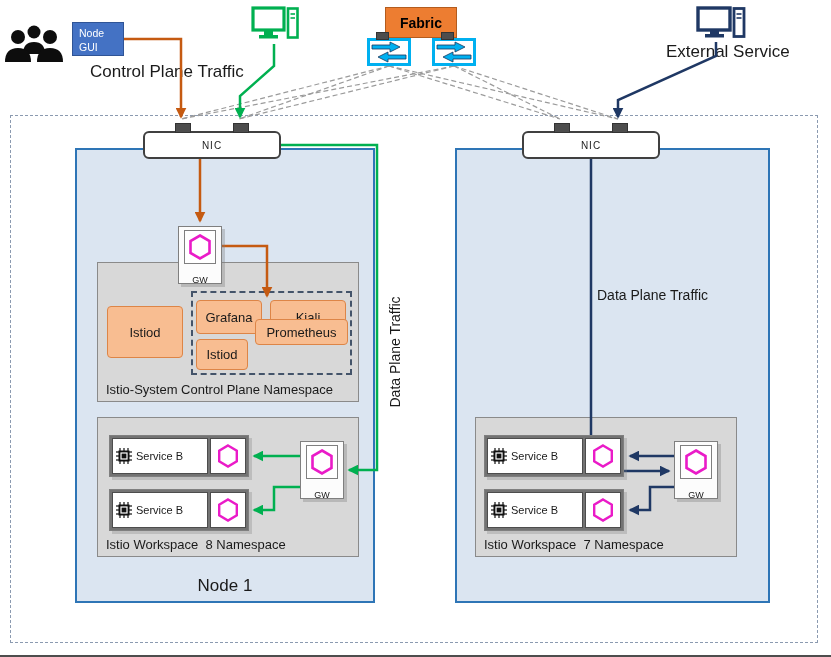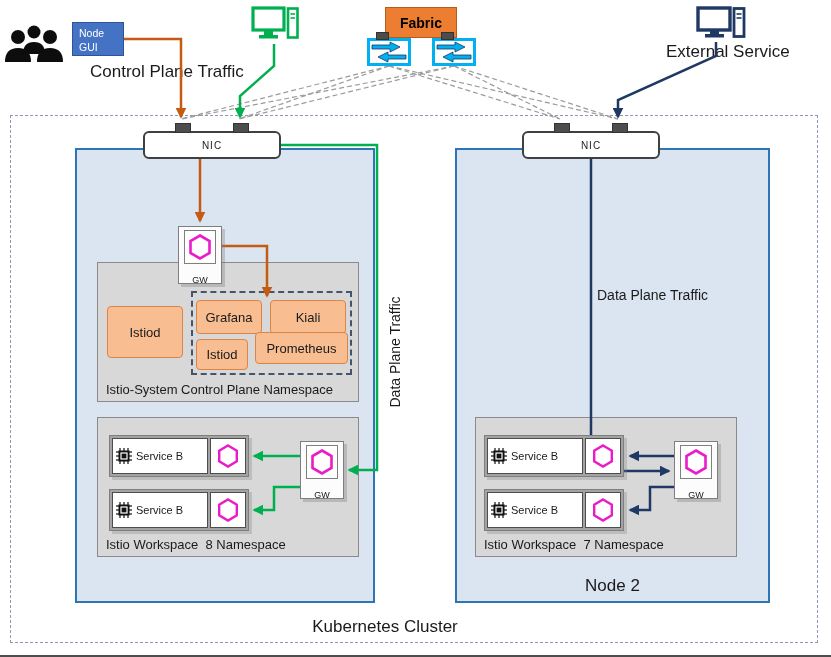--- a/index.html
+++ b/index.html
@@ -19,56 +19,55 @@
   .port{position:absolute;width:16px;height:10px;top:-10px;background:#4d4d4d;border:1px solid #333}
   .switch{position:absolute;z-index:3;width:44px;height:28px;background:#fff;border:3px solid #00b0f0;display:flex;align-items:center;justify-content:center}
   .switch .port{width:13px;height:8px;top:-9px;left:6px}
   .fabric{position:absolute;z-index:3;background:#ed7d31;border:1px solid #b35c1e;display:flex;align-items:center;justify-content:center;font-size:14px;font-weight:bold;color:#000000}
   .kialigui{position:absolute;z-index:3;background:#4472c4;border:1px solid #2f5496;color:#fff;font-size:10.5px;line-height:1.35;padding:3px 6px}
   .icon{position:absolute;z-index:3}
   .icon svg{display:block}
   .gw{position:absolute;z-index:3;width:44px;height:58px;background:#fcfcfc;border:1px solid #7f7f7f;box-shadow:3px 3px 0 rgba(125,125,125,.35);text-align:center}
   .hexframe{width:32px;height:34px;margin:3px auto 0;background:#fff;border:1px solid #7f7f7f;display:flex;align-items:center;justify-content:center}
   .gwlabel{font-size:9px;margin-top:11px}
-  .svcgroup{position:absolute;z-index:3;width:140px;height:42px;background:#a3a3a3;border:1px solid #7f7f7f;box-shadow:3px 3px 0 rgba(125,125,125,.3);display:flex;gap:2px;padding:2px}
+  .svcgroup{position:absolute;z-index:3;width:140px;height:42px;background:#737373;border:1px solid #7f7f7f;box-shadow:3px 3px 0 rgba(125,125,125,.3);display:flex;gap:2px;padding:2px}
   .svcbox{width:96px;background:#fff;border:1px solid #4d4d4d;display:flex;align-items:center;gap:4px;padding:0 3px;font-size:11px}
   .hexcell{flex:1;background:#fff;border:1px solid #4d4d4d;display:flex;align-items:center;justify-content:center}
 </style>
 </head>
 <body>
 
 <div id="canvas">
 
   <div class="cluster" style="left:10px;top:115px;width:808px;height:528px"></div>
-  <div class="biglabel" style="left:0;top:617px;width:770px">Kubernetes Cluster</div>
 
   <div class="node" style="left:75px;top:148px;width:300px;height:455px"></div>
+  <div class="biglabel" style="left:75px;top:576px;width:300px">Node 1</div>
 
   <div class="node" style="left:455px;top:148px;width:315px;height:455px"></div>
-  <div class="biglabel" style="left:455px;top:576px;width:315px">Node 2</div>
 
   <div class="ns" style="left:97px;top:262px;width:262px;height:140px">
     <div class="ns-label">Istio-System Control Plane Namespace</div>
   </div>
 
   <div class="addons" style="left:191px;top:291px;width:161px;height:84px"></div>
 
   <div class="comp" style="left:107px;top:306px;width:76px;height:52px">
     <span>Istiod</span>
   </div>
   <div class="comp" style="left:270px;top:300px;width:76px;height:34px">
     <span>Kiali</span>
   </div>
   <div class="comp" style="left:196px;top:300px;width:66px;height:34px">
     <span>Grafana</span>
   </div>
   <div class="comp" style="left:196px;top:339px;width:52px;height:31px">
     <span>Istiod</span>
   </div>
-  <div class="comp" style="left:255px;top:332px;width:93px;height:32px">
+  <div class="comp" style="left:255px;top:319px;width:93px;height:26px">
     <span>Prometheus</span>
   </div>
 
   <div class="ns" style="left:97px;top:417px;width:262px;height:140px">
     <div class="ns-label">Istio Workspace  8 Namespace</div>
   </div>
 
   <div class="ns" style="left:475px;top:417px;width:262px;height:140px">
     <div class="ns-label">Istio Workspace  7 Namespace</div>
   </div>

